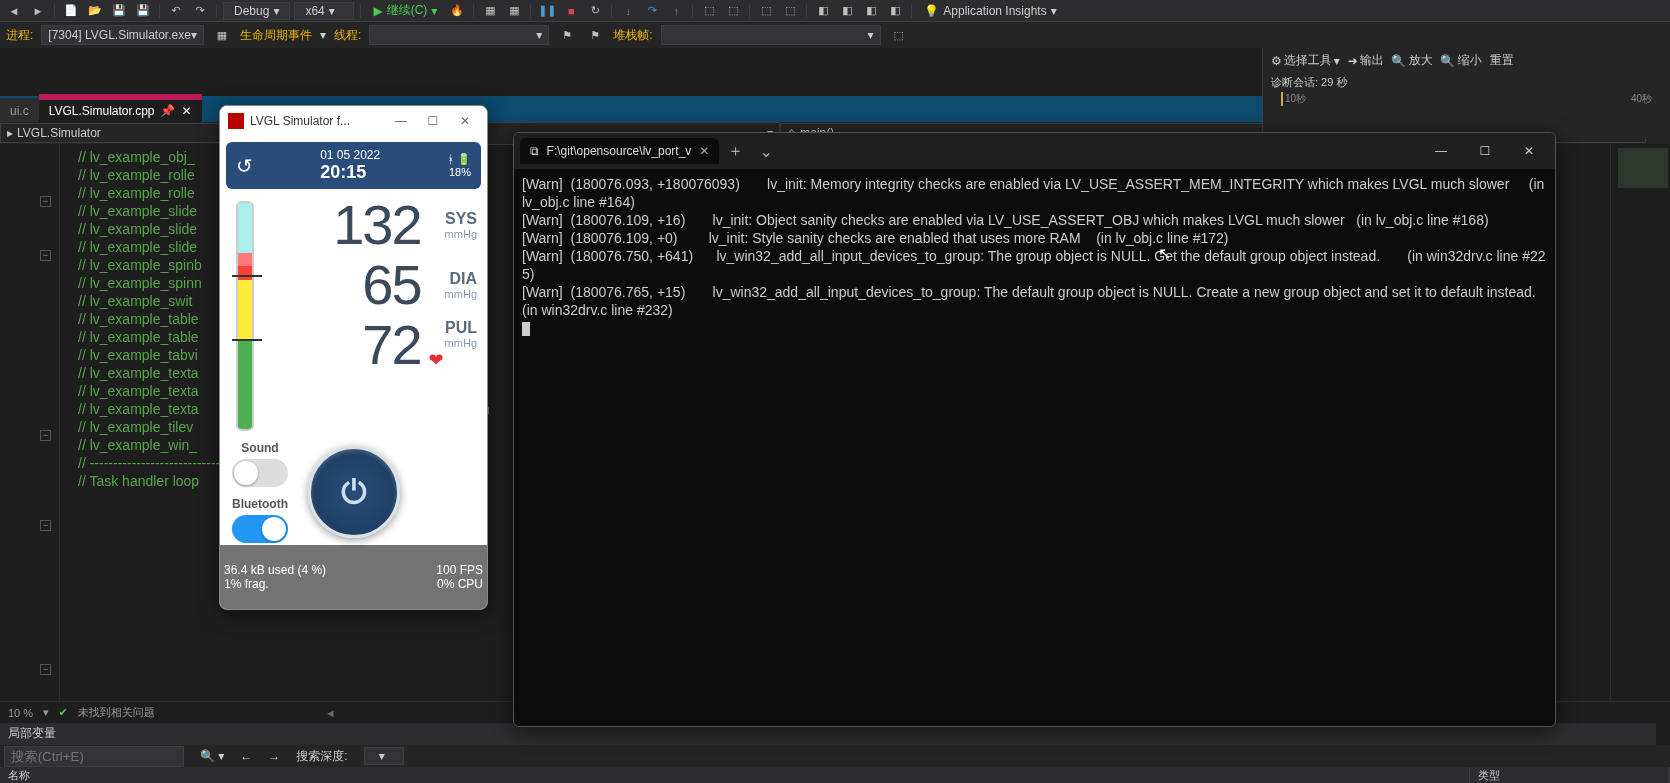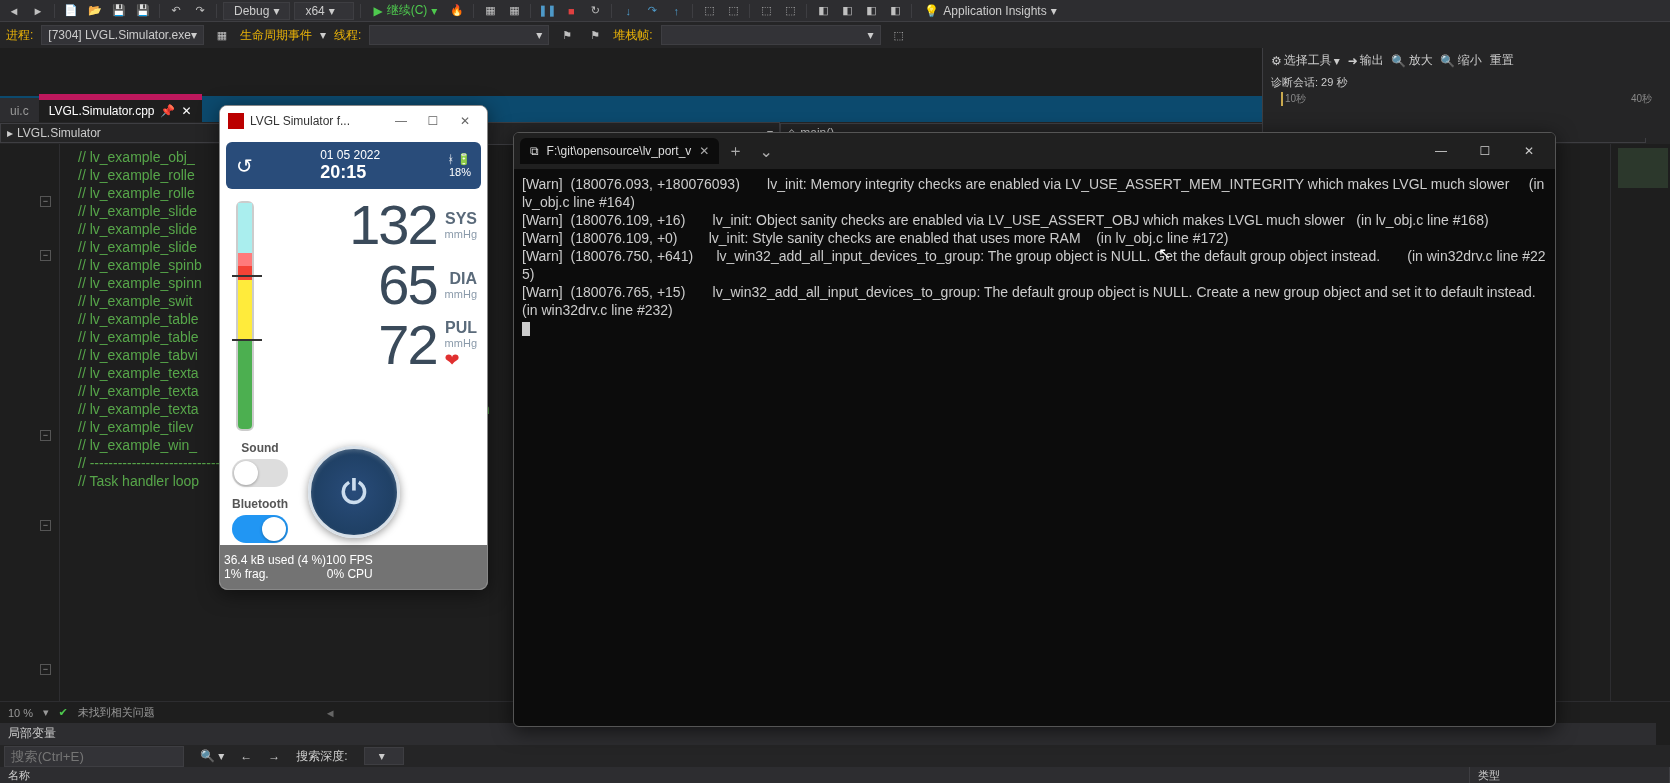--- a/index.html
+++ b/index.html
@@ -58,31 +58,31 @@
 .g-green { background:#4caf50; }
 .g-yellow { background:#ffeb3b; }
 .g-red { background:#f44336; }
 .g-lred { background:#ff7b7b; }
 .g-cyan { background:#aee; }
 .g-mark { position:absolute; left:-6px; width:30px; height:2px; background:#333; }
 .vals-col { flex:1; }
 .val-row { display:flex; align-items:center; justify-content:flex-end; gap:8px; margin-bottom:4px; }
 .val-num { font-size:56px; font-weight:300; color:#3a4a5a; line-height:1; letter-spacing:-2px; }
 .val-lbl { text-align:right; font-size:16px; color:#5a6a7a; font-weight:600; }
-.val-unit { font-size:11px; color:#8a9aaa; }
+.val-unit { font-size:11px; color:#8a9aaa;margin-left:16px; }
 .heart { color:#e03030; font-size:18px; }
 .sim-ctrl { display:flex; padding:6px 6px 2px 6px; gap:20px; align-items:center;font-weight:bold; }
 .sw-col { display:flex; flex-direction:column; gap:4px; }
 .sw-lbl { font-size:12px; color:#555; text-align:center; }
 .switch { width:56px; height:28px; background:#ddd; border-radius:14px; position:relative; }
 .switch.on { background:#2196f3; }
 .switch .knob { width:24px; height:24px; background:#fff; border-radius:50%; position:absolute; top:2px; left:2px; box-shadow:0 1px 3px rgba(0,0,0,0.3); }
 .switch.on .knob { left:30px; }
 .pwr-btn { width:92px; height:92px; border-radius:50%; background:radial-gradient(circle,#294c7a 0%,#1a3a5a 100%); display:flex; align-items:center; justify-content:center; color:#cde; font-size:32px; box-shadow:0 2px 8px rgba(0,0,0,0.4), inset 0 2px 4px rgba(255,255,255,0.2); border:3px solid #d8e0e8; }
-.sim-overlay { display:flex; justify-content:flex-start; padding:8px 4px; background:rgba(0,0,0,0.55); color:#fff; font-size:12px; font-family:Consolas,monospace; }
+.sim-overlay { display:flex; justify-content:space-between; padding:18px 4px; background:rgba(0,0,0,0.55); color:#fff; font-size:12px; font-family:Consolas,monospace;gap:20px; }
 
 
 .term-win { position:absolute; left:513px; top:132px; width:1043px; height:595px; background:#0c0c0c; border:1px solid #555; box-shadow:0 4px 20px rgba(0,0,0,0.6); border-radius:6px; overflow:hidden; }
 .term-tabs { height:36px; background:#202020; display:flex; align-items:center; padding:0 6px; }
 .term-tab { background:#0c0c0c; padding:6px 10px; border-radius:6px 6px 0 0; display:flex; align-items:center; gap:8px; font-size:12px; color:#ddd; max-width:210px; }
 .term-tab .ico { font-size:12px; }
 .term-tab .x { margin-left:auto; color:#aaa; cursor:pointer; }
 .term-add { padding:0 8px; color:#aaa; font-size:16px; }
 .term-ctrl { margin-left:auto; display:flex; gap:4px; }
 .term-ctrl span { width:40px; text-align:center; color:#ccc; cursor:pointer; font-size:12px; }

